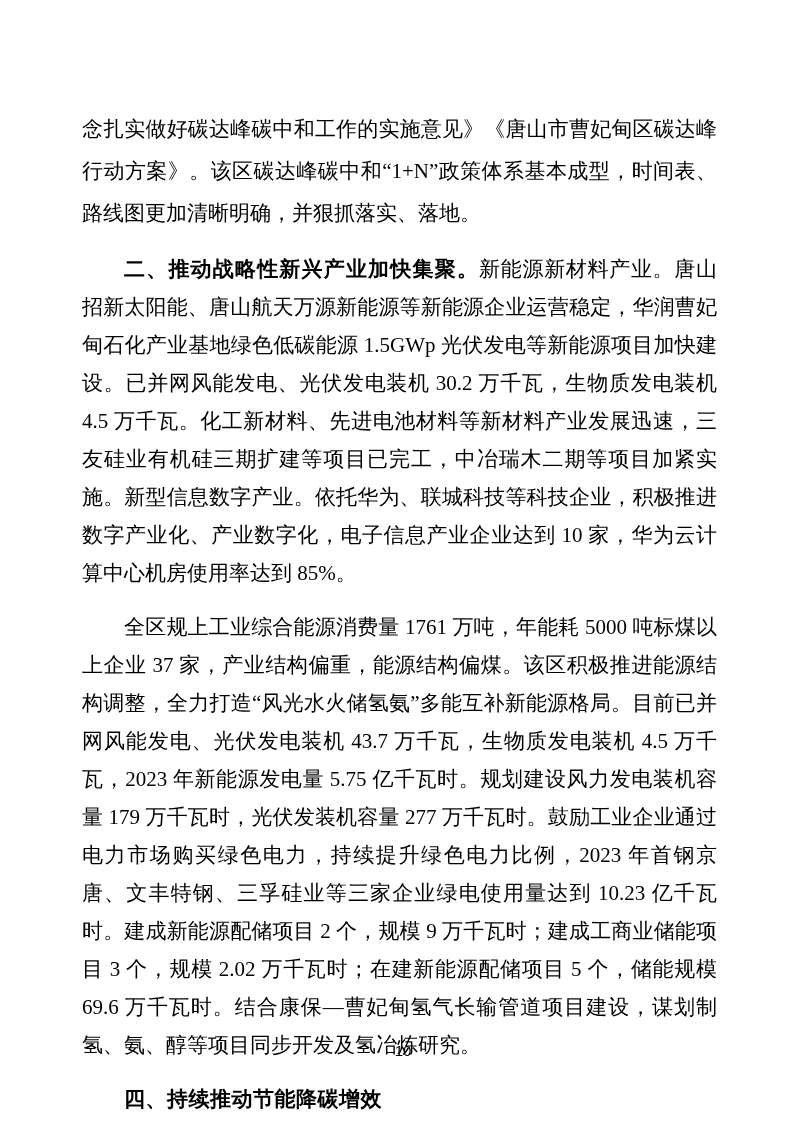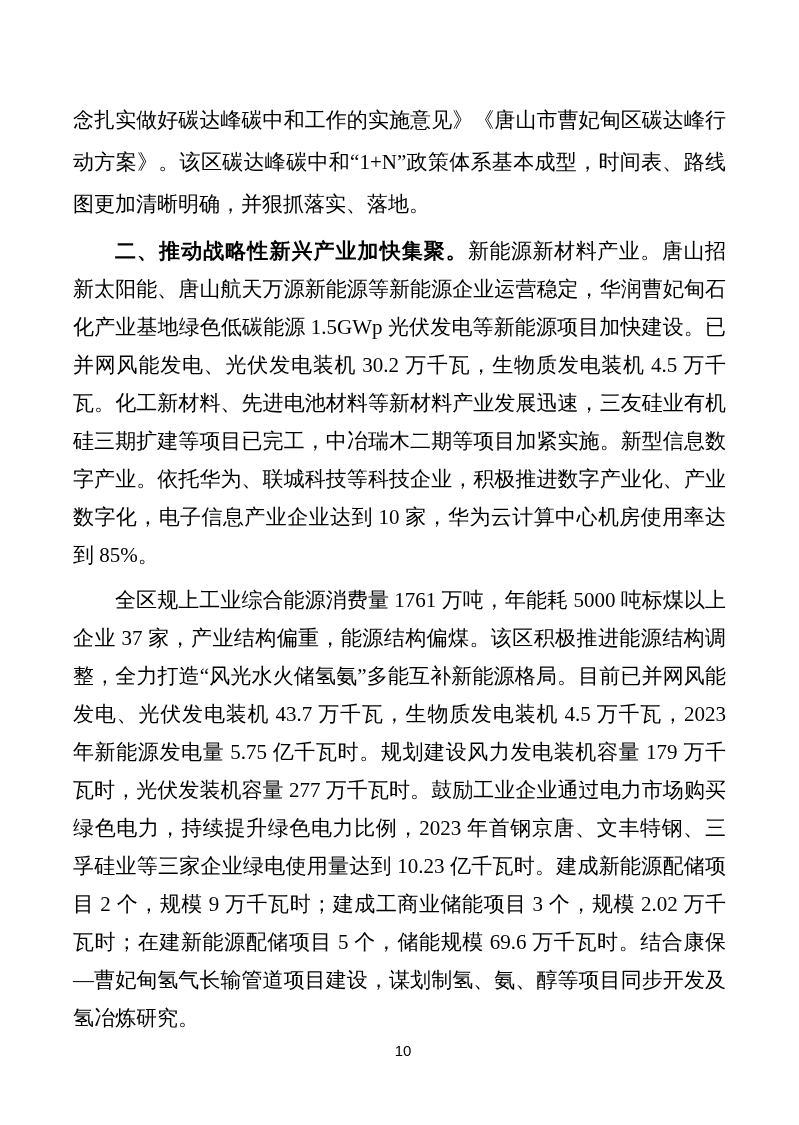--- a/index.html
+++ b/index.html
@@ -19,21 +19,21 @@
   .content {
     position: absolute;
     left: 66px;
     right: 66px;
     top: 92px;
     font-size: 21px;
     line-height: 38px;
     text-align: justify;
   }
   .content p {
-    margin: 7px;
+    margin: 16px;
     padding: 0;
   }
   .first-para {
     line-height: 42px;
   }
   .indent {
     text-indent: 42px;
   }
   .hd {
     font-family: Liberation Serif, serif;
@@ -58,17 +58,18 @@
 <div class="page">
   <div class="content">
 
     <p class="first-para">念扎实做好碳达峰碳中和工作的实施意见》《唐山市曹妃甸区碳达峰行动方案》。该区碳达峰碳中和“1+N”政策体系基本成型，时间表、路线图更加清晰明确，并狠抓落实、落地。</p>
 
     <p class="indent"><span class="hd">二、推动战略性新兴产业加快集聚。</span><span>新能源新材料产业。唐山招新太阳能、唐山航天万源新能源等新能源企业运营稳定，华润曹妃甸石化产业基地绿色低碳能源 1.5GWp 光伏发电等新能源项目加快建设。已并网风能发电、光伏发电装机 30.2 万千瓦，生物质发电装机 4.5 万千瓦。化工新材料、先进电池材料等新材料产业发展迅速，三友硅业有机硅三期扩建等项目已完工，中冶瑞木二期等项目加紧实施。新型信息数字产业。依托华为、联城科技等科技企业，积极推进数字产业化、产业数字化，电子信息产业企业达到 10 家，华为云计算中心机房使用率达到 85%。</span></p>
 
 
     <p class="indent">全区规上工业综合能源消费量 1761 万吨，年能耗 5000 吨标煤以上企业 37 家，产业结构偏重，能源结构偏煤。该区积极推进能源结构调整，全力打造“风光水火储氢氨”多能互补新能源格局。目前已并网风能发电、光伏发电装机 43.7 万千瓦，生物质发电装机 4.5 万千瓦，2023 年新能源发电量 5.75 亿千瓦时。规划建设风力发电装机容量 179 万千瓦时，光伏发装机容量 277 万千瓦时。鼓励工业企业通过电力市场购买绿色电力，持续提升绿色电力比例，2023 年首钢京唐、文丰特钢、三孚硅业等三家企业绿电使用量达到 10.23 亿千瓦时。建成新能源配储项目 2 个，规模 9 万千瓦时；建成工商业储能项目 3 个，规模 2.02 万千瓦时；在建新能源配储项目 5 个，储能规模 69.6 万千瓦时。结合康保—曹妃甸氢气长输管道项目建设，谋划制氢、氨、醇等项目同步开发及氢冶炼研究。</p>
 
+    <p class="indent hd">四、持续推动节能降碳增效</p>
 
   </div>
 
   <div class="page-number">10</div>
 </div>
 
 </body></html>

